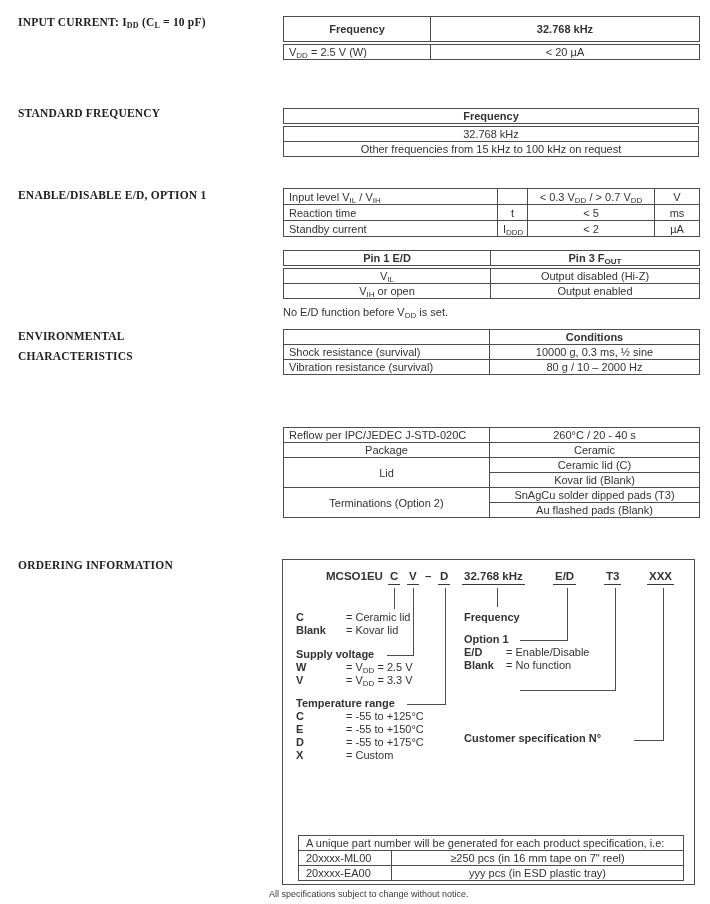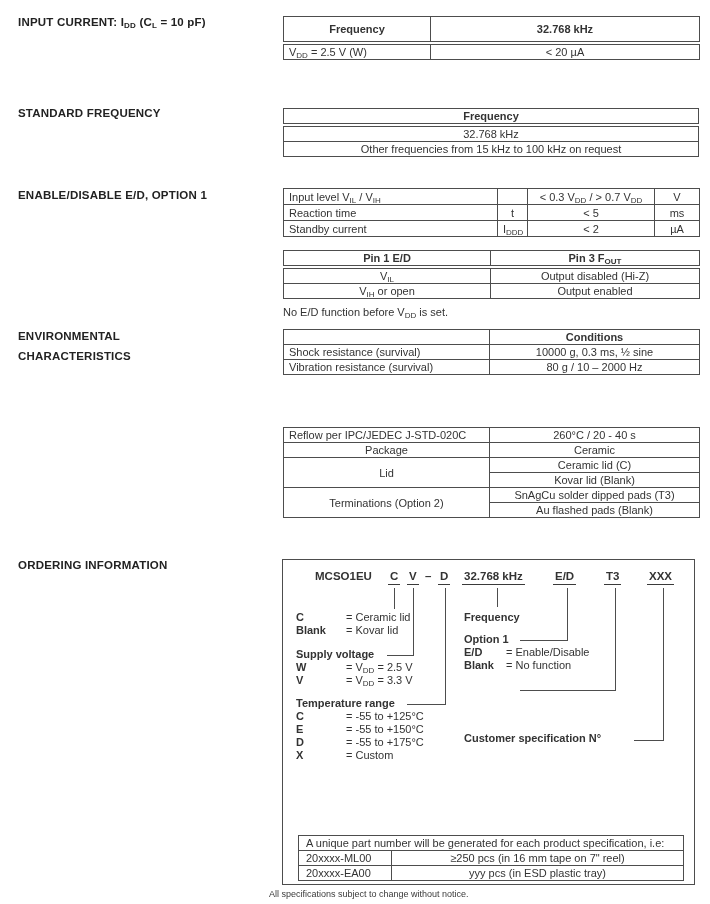--- a/index.html
+++ b/index.html
@@ -16,20 +16,21 @@
   }
   .heading {
     position: absolute;
     left: 18px;
     font-weight: bold;
     font-size: 11.5px;
     color: #222;
     letter-spacing: 0.2px;
     line-height: 19.5px;
     white-space: nowrap;
+    font-family: Liberation Serif, serif;
   }
   sub { font-size: 8px; line-height: 0; vertical-align: -2px; }
   .tbl { position: absolute; left: 283px; width: 416px; }
   table { border-collapse: collapse; table-layout: fixed; width: 416px; }
   td {
     border: 1px solid #4d4d4d;
     font-size: 11px;
     padding: 1px 5px;
     vertical-align: middle;
     overflow: hidden;
@@ -248,21 +249,21 @@
       </tr>
       <tr>
         <td class="c">Au flashed pads (Blank)</td>
       </tr>
     </tbody>
       </table>
   </div>
 
   <div class="obox">
 
-    <span class="seg" style="left:32px">MCSO1EU</span>
+    <span class="seg" style="left:43px">MCSO1EU</span>
     <span class="seg u" style="left:105px">C</span>
     <span class="seg u" style="left:124px">V</span>
     <span class="seg" style="left:142px">–</span>
     <span class="seg u" style="left:155px">D</span>
     <span class="seg u" style="left:179px">32.768 kHz</span>
     <span class="seg u" style="left:270px">E/D</span>
     <span class="seg u" style="left:321px">T3</span>
     <span class="seg u" style="left:364px">XXX</span>
 
     <div class="vline" style="left:111px; top:28px; height:21px"></div>

